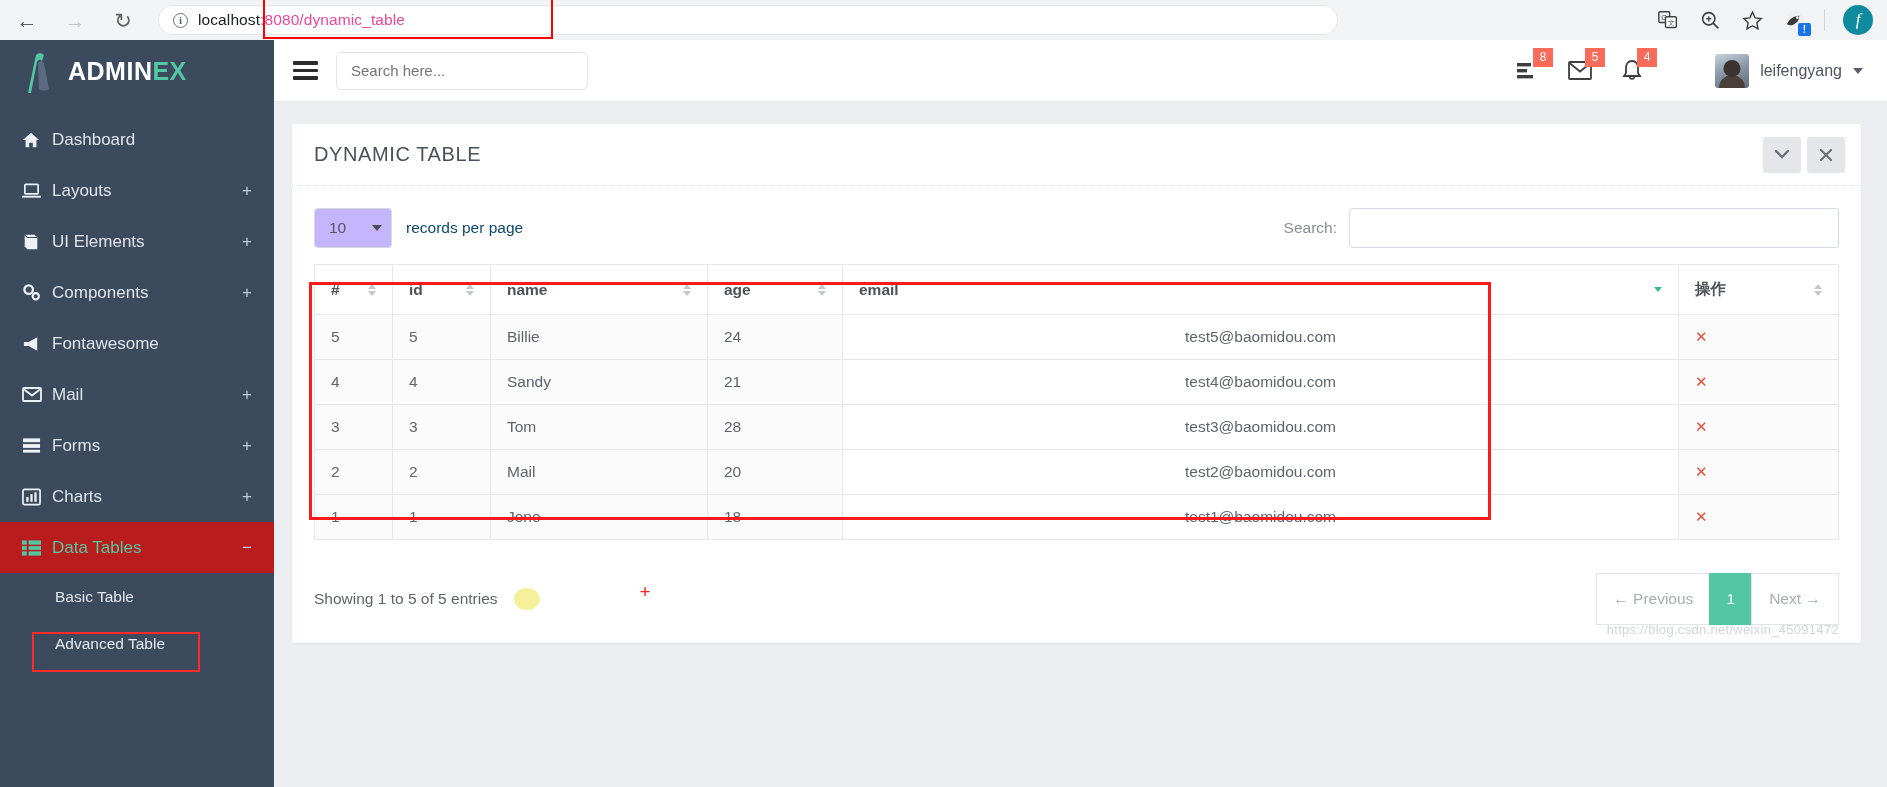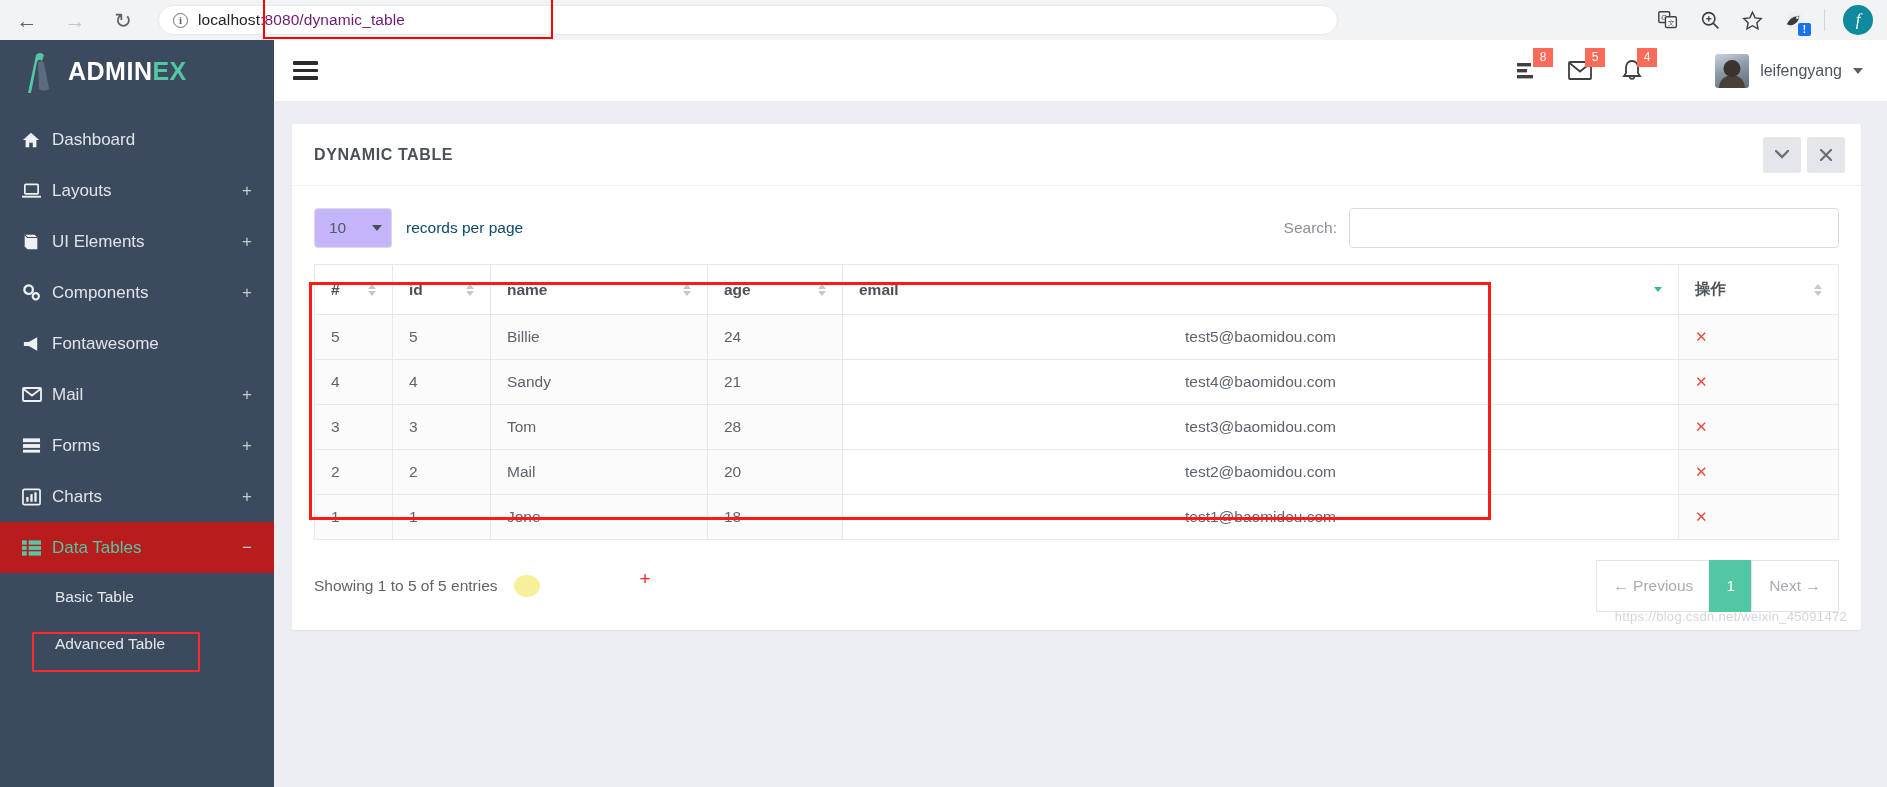--- a/index.html
+++ b/index.html
@@ -46,21 +46,21 @@
     border-radius: 50%;
     color: #5f6368;
     font-size: 11px;
     font-weight: bold;
     display: flex; align-items: center; justify-content: center;
     font-family: "Liberation Serif", serif;
     margin-right: 10px;
     flex: none;
   }
   .url-text { font-size: 15.5px; color: #202124; letter-spacing: .1px; }
-  .url-text .dim { color: #701a75; }
+  .url-text .dim { color: #ec4899; }
   .url-annot {
     position: absolute;
     left: 105px; top: -10px;
     width: 290px; height: 44px;
     border: 2.5px solid #ff0000;
     pointer-events: none;
   }
   .chrome-right { display: flex; align-items: center; gap: 18px; margin-left: 14px; }
   .cr-icon { width: 24px; height: 24px; color: #5f6368; position: relative;
              display: flex; align-items: center; justify-content: center; }
@@ -174,21 +174,21 @@
   .caret-dn { border-left: 5px solid transparent; border-right: 5px solid transparent;
               border-top: 6px solid #5a6068; }
 
   .content { flex: 1; padding: 22px 26px 0 18px; overflow: hidden; }
   .card { background: #fff; border-radius: 2px; box-shadow: 0 1px 2px rgba(0,0,0,.06); }
   .card-head {
     height: 62px; display: flex; align-items: center;
     padding: 0 16px 0 22px;
     border-bottom: 1px dotted #dfe2e6;
   }
-  .card-title { font-size: 16px; font-weight: bold; color: #4b5158; letter-spacing: .6px; }
+  .card-title { font-size: 20px; font-weight: normal; color: #4b5158; letter-spacing: .6px; }
   .card-actions { margin-left: auto; display: flex; gap: 6px; }
   .card-btn {
     width: 38px; height: 36px; background: #e4e6ea; border: none; border-radius: 3px;
     color: #6b7077; font-size: 15px; display: flex; align-items: center; justify-content: center;
   }
   .card-body { padding: 22px 22px 18px 22px; position: relative; }
 
   .dt-controls { display: flex; align-items: center; margin-bottom: 16px; }
   .len-sel {
     height: 40px; width: 78px;
@@ -239,37 +239,37 @@
 
   .table-annot {
     position: absolute;
     left: 17px; top: 96px;
     width: 1182px; height: 238px;
     border: 3px solid #ff1a1a;
     pointer-events: none;
     z-index: 5;
   }
 
-  .dt-footer { display: flex; align-items: center; margin-top: 20px; position: relative; }
+  .dt-footer { display: flex; align-items: center; margin-top: 33px; position: relative; }
   .dt-info { font-size: 15.5px; color: #5e646b; }
   .dot-annot {
     width: 26px; height: 22px; border-radius: 50%;
     background: #f7f09a; margin-left: 16px;
   }
   .plus-annot { color: #ff2222; font-size: 19px; margin-left: 100px; margin-top: -14px; }
   .pager { margin-left: auto; display: flex; align-items: center; }
   .pg {
     height: 52px; min-width: 88px; padding: 0 16px;
     border: 1px solid #e2e4e8; background: #fff;
     display: flex; align-items: center; justify-content: center;
     font-size: 15.5px; color: #a7adb4; margin-left: -1px;
   }
   .pg.num { min-width: 42px; background: #53c6a4; border-color: #53c6a4; color: #fff; }
   .watermark {
-    position: absolute; right: 14px; bottom: 6px;
+    position: absolute; right: 22px; bottom: 6px;
     font-size: 13px; color: #d2d6da; letter-spacing: .3px;
   }
 </style>
 </head>
 <body>
 
 <div class="browser-bar">
   <div class="nav-btns">
     <div class="nav-btn">←</div>
     <div class="nav-btn disabled">→</div>
@@ -439,20 +439,21 @@
   </div>
 
   <div class="main">
 
     <div class="topnav">
       <div class="hamburger">
         <span></span>
           <span></span>
           <span></span>
       </div>
+      <input class="nav-search" placeholder="Search here..." style="">
       <div class="nav-right">
         <div class="nav-ic">
           <svg width="22" height="18" viewBox="0 0 22 18">
               <rect x="0" y="1" width="14" height="3.4" fill="#3f3f3f"></rect>
               <rect x="0" y="7" width="10" height="3.4" fill="#3f3f3f"></rect>
               <rect x="0" y="13" width="16" height="3.4" fill="#3f3f3f"></rect>
             </svg>
           <span class="nav-badge">8</span>
         </div>
         <div class="nav-ic">

